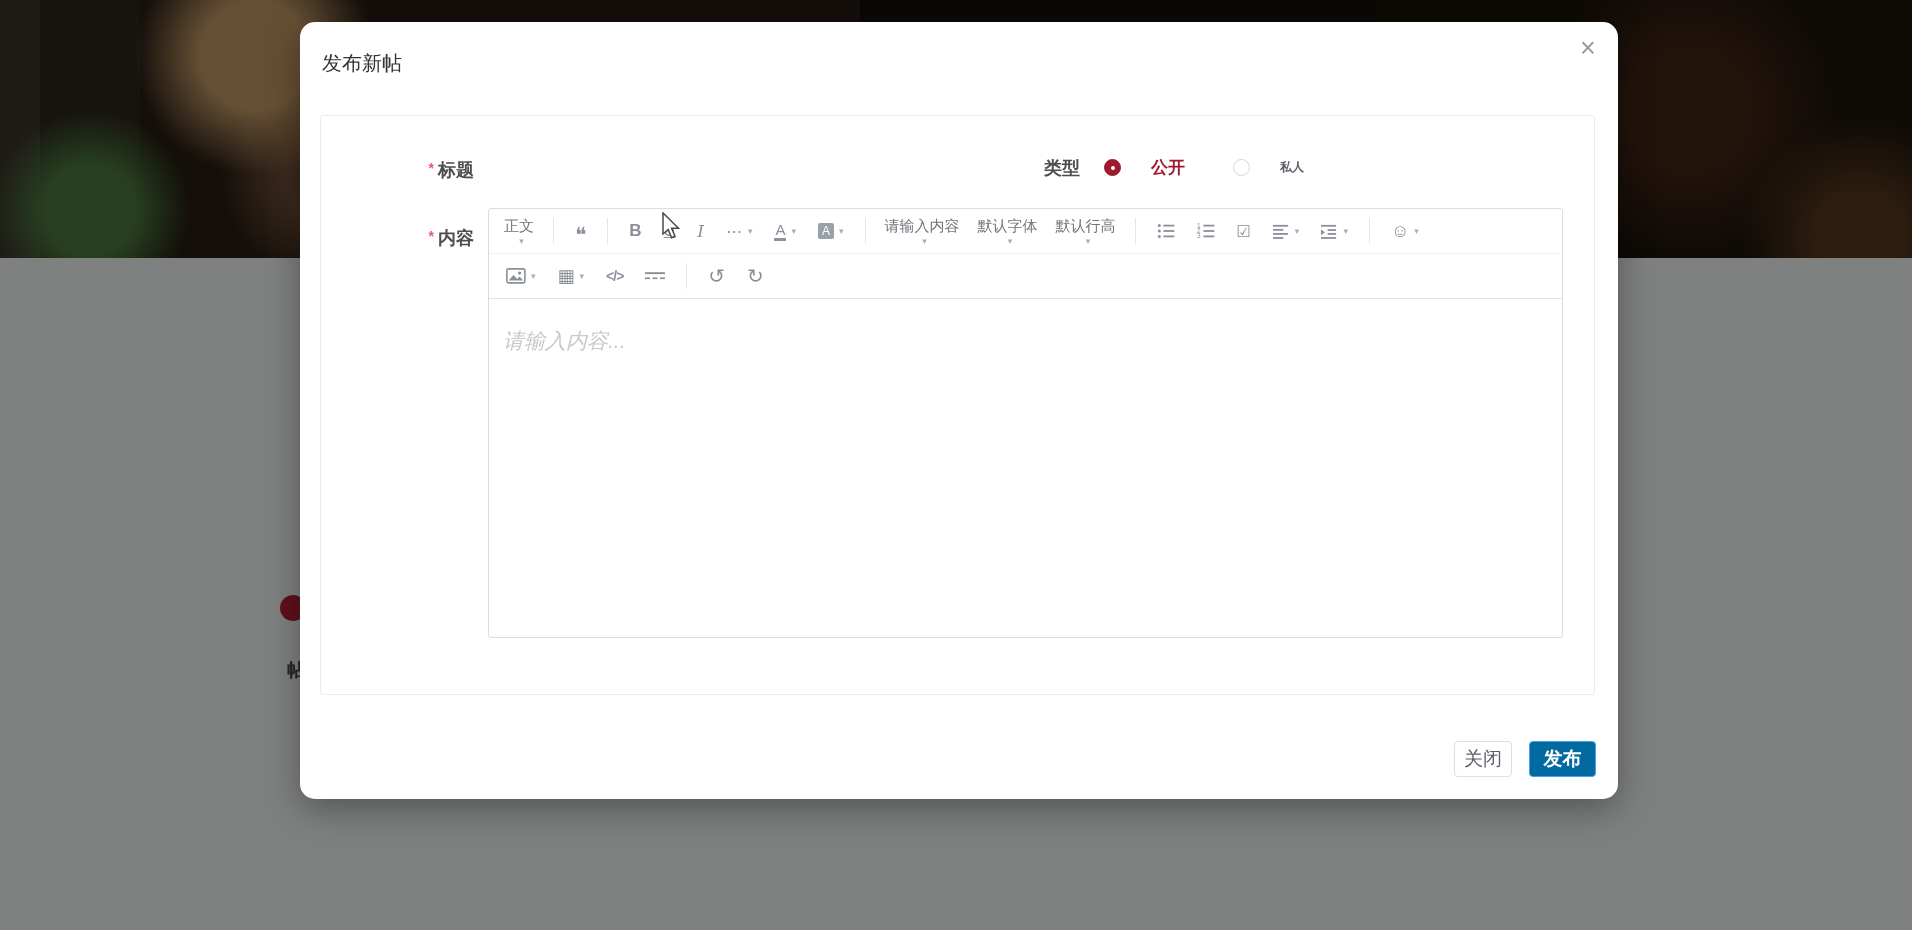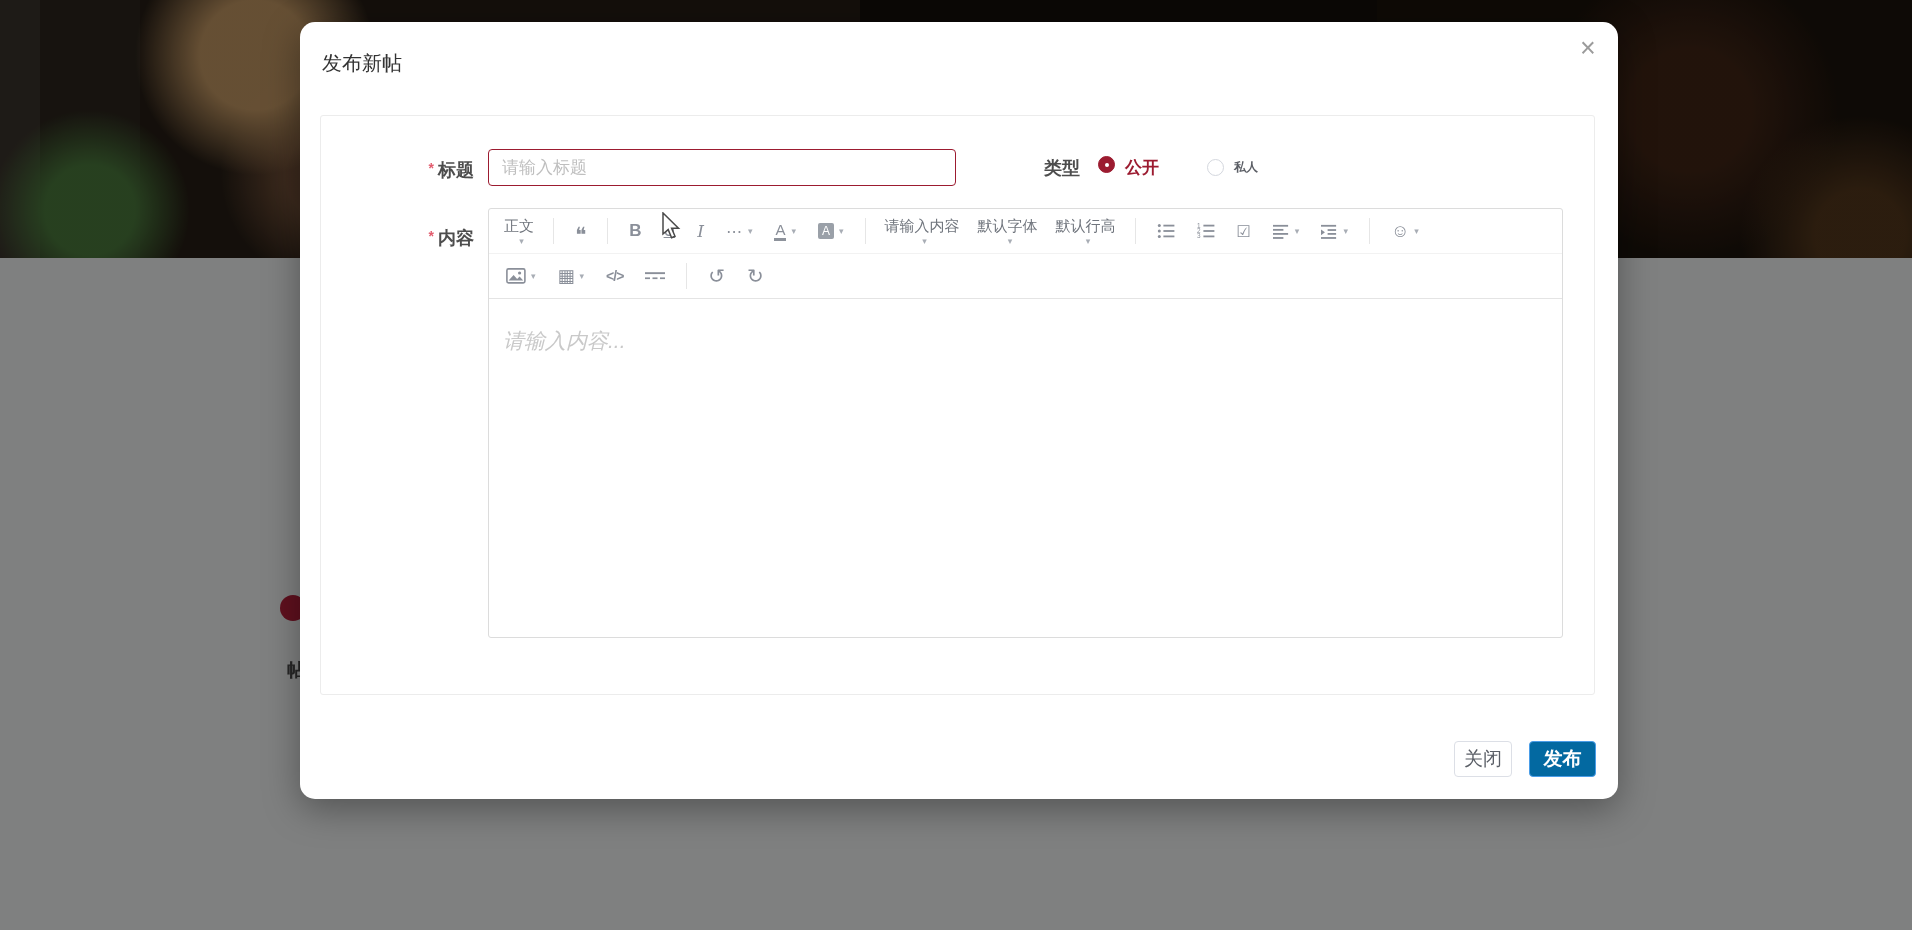--- a/index.html
+++ b/index.html
@@ -34,22 +34,22 @@
   .field-label{position:absolute;left:0;width:153px;text-align:right;font-size:18px;color:#4d4d4d;font-weight:600;}
   .req{color:#e25c6e;font-size:14px;margin-right:4px;vertical-align:3px;}
   .lbl-title{top:42px;}
   .lbl-content{top:110px;}
 
   .title-input{position:absolute;left:167px;top:33px;width:468px;height:37px;border:1px solid #9c1b30;border-radius:4px;
     padding:0 13px;font-size:17px;color:#333;outline:none;background:#fff;}
   .title-input::placeholder{color:#bfbfbf;}
 
   .type-group{position:absolute;left:723px;top:33px;height:37px;display:flex;align-items:center;}
-  .type-label{font-size:18px;color:#4d4d4d;font-weight:600;margin-right:18px;}
-  .radio-item{display:flex;align-items:flex-start;margin-right:48px;cursor:pointer;}
+  .type-label{font-size:18px;color:#4d4d4d;font-weight:600;margin-right:24px;}
+  .radio-item{display:flex;align-items:center;margin-right:48px;cursor:pointer;gap:20px;}
   .radio{width:17px;height:17px;border-radius:50%;margin-right:10px;position:relative;}
   .radio.sel{background:#9c1b30;border:1px solid #9c1b30;}
   .radio.sel::after{content:"";position:absolute;left:5.5px;top:5.5px;width:4px;height:4px;border-radius:50%;background:#fff;}
   .radio.unsel{background:#fff;border:1px solid #d4d7de;}
   .radio-text-pub{font-size:17px;color:#9c1b30;font-weight:600;}
   .radio-text-priv{font-size:12px;color:#5c5f66;font-weight:600;}
 
   
   .editor{position:absolute;left:167px;top:92px;width:1075px;height:430px;border:1px solid #dcdcdc;border-radius:3px;background:#fff;}
   .tb-row{display:flex;align-items:center;height:45px;padding:0 6px;}
@@ -97,21 +97,20 @@
 
   <div class="modal">
     <div class="modal-title">发布新帖</div>
     <div class="modal-close">×</div>
 
     <div class="form-box">
 
       <div class="field-label lbl-title">
         <span class="req">*</span><span>标题</span>
       </div>
-      <input class="title-input" type="text" placeholder="请输入标题" style="">
 
       <div class="type-group">
         <span class="type-label">类型</span>
         <span class="radio-item">
           <span class="radio sel"></span>
           <span class="radio-text-pub">公开</span>
         </span>
         <span class="radio-item">
           <span class="radio unsel"></span>
           <span class="radio-text-priv">私人</span>

